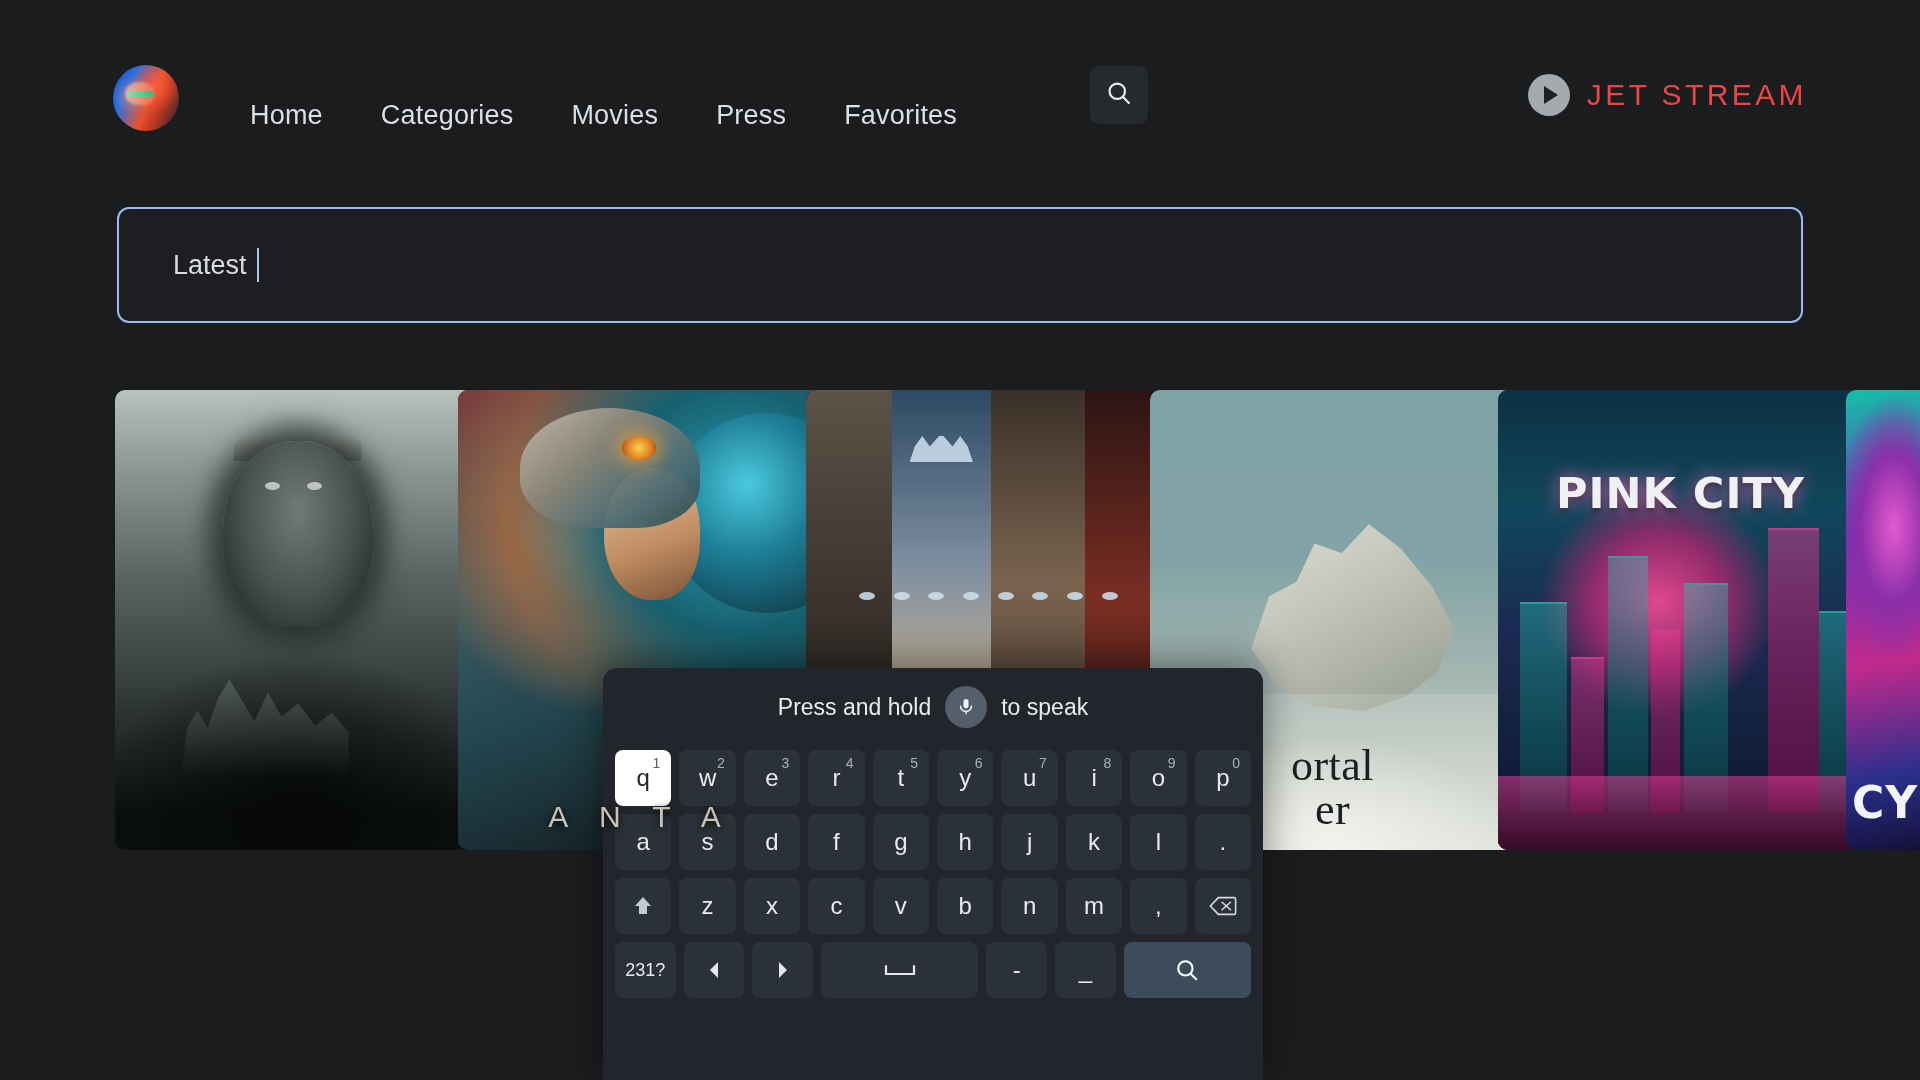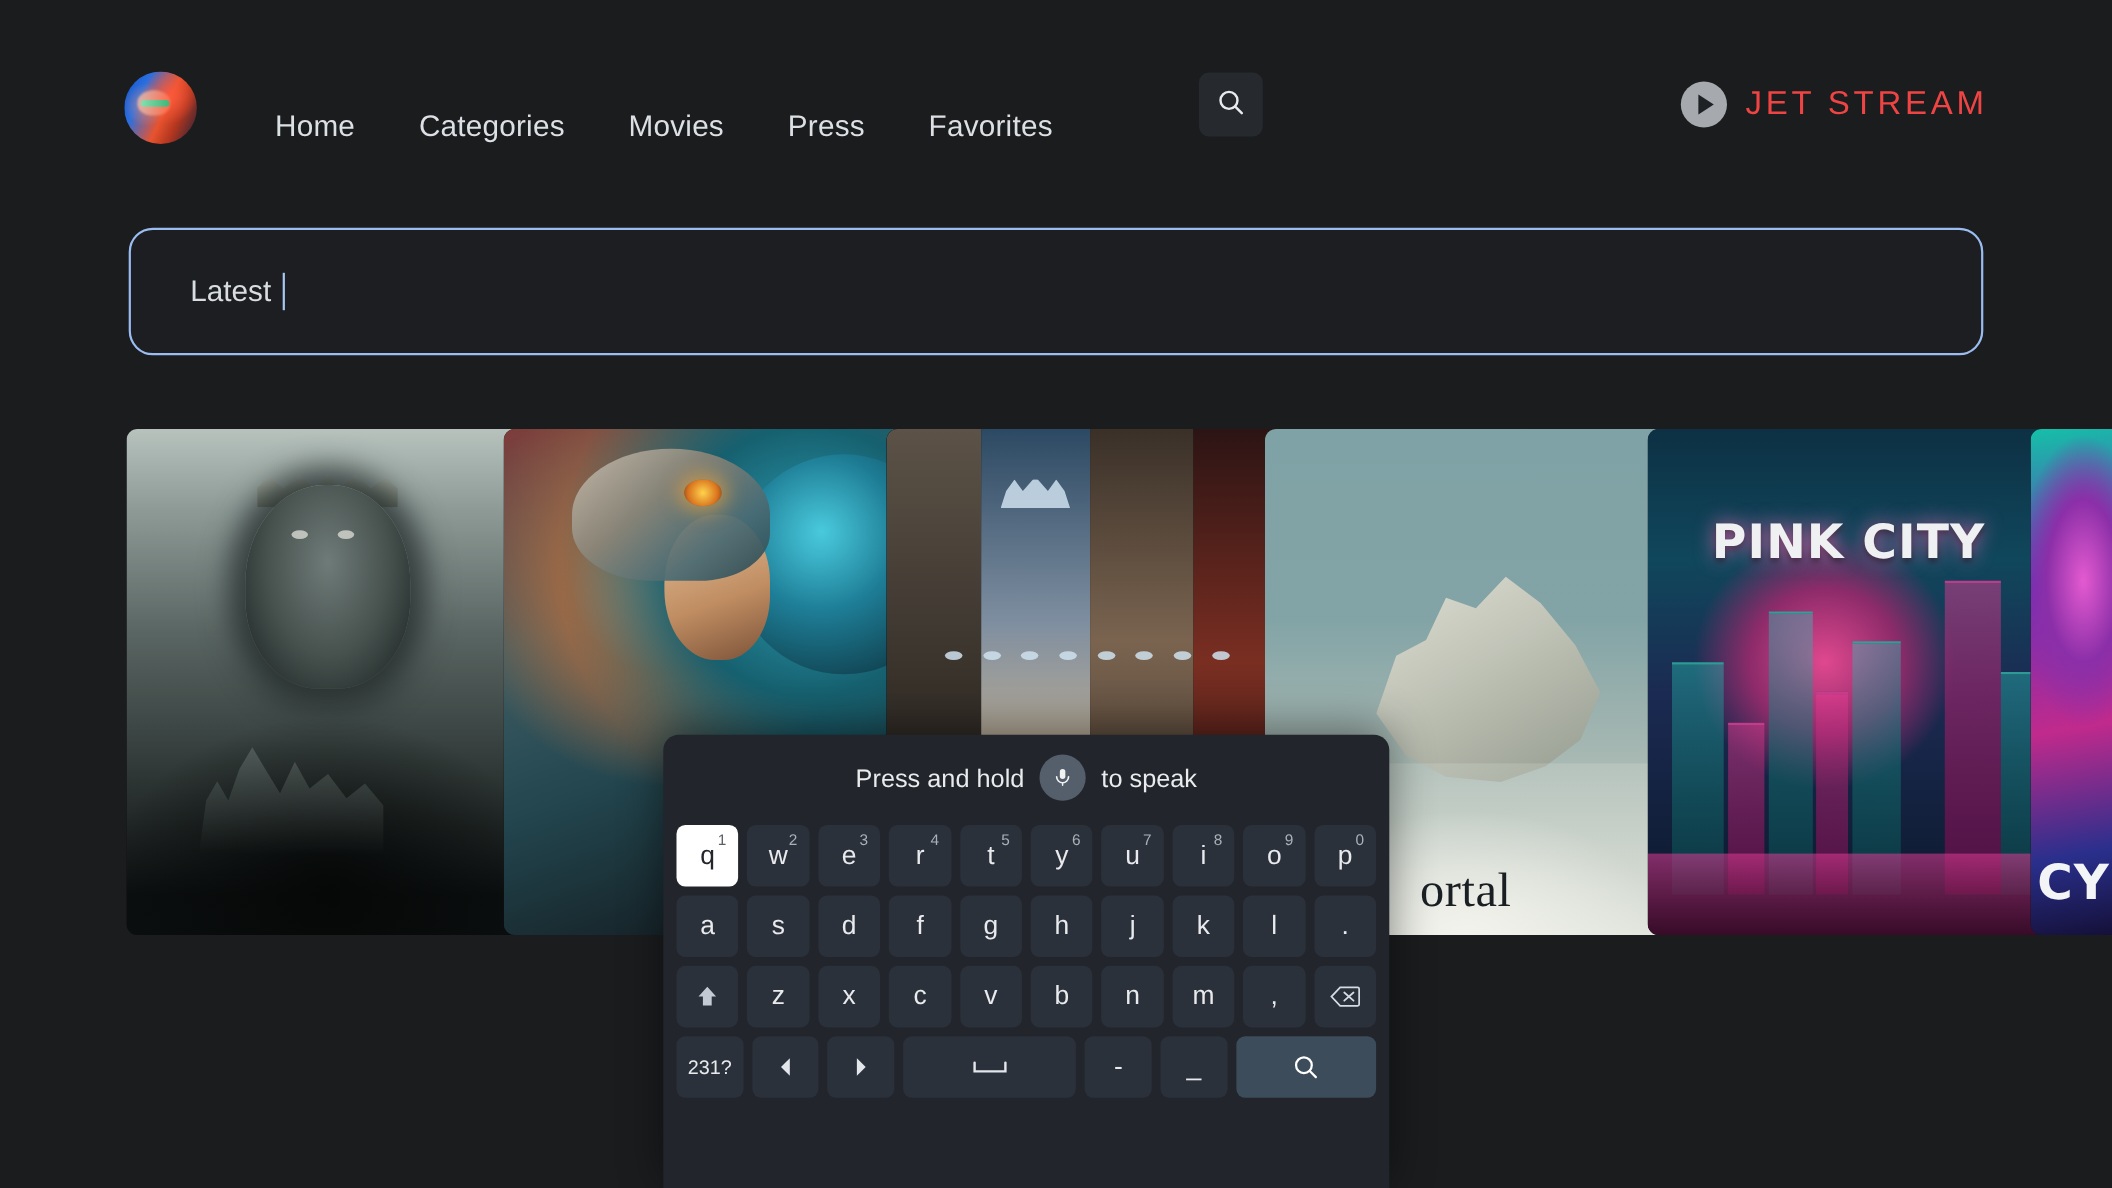--- a/index.html
+++ b/index.html
@@ -64,21 +64,21 @@
     border-bottom: 9px solid transparent;
   }
   .brand-name {
     color: #ef4444; font-size: 30px; letter-spacing: 3.4px; font-weight: 400;
   }
 
   
   .search-field {
     position: absolute; left: 117px; top: 207px;
     width: 1686px; height: 116px;
-    border: 2px solid #9bbcf0; border-radius: 22px;
+    border: 2px solid #9bbcf0; border-radius: 12px;
     background: #1c1e21;
     display: flex; align-items: center; text-align: right;
   }
   .search-value {
     color: #d9dce0; font-size: 27px; margin-left: 54px;
   }
   .search-caret {
     width: 2px; height: 34px; background: #a9c6f2; margin-left: 10px;
   }
 
@@ -334,20 +334,23 @@
       </div>
     </div>
 
     <div class="poster p2">
       <div class="art-anta">
         <div class="orb"></div>
           <div class="face"></div>
           <div class="helm"></div>
           <div class="gem"></div>
       </div>
+      <div class="poster-title">
+        <div class="t-anta">A N T A</div>
+      </div>
     </div>
 
     <div class="poster p3">
       <div class="art-faces">
         <div class="strip s1"></div>
           <div class="strip s2">
             <div class="tiara"></div>
           </div>
         <div class="strip s3"></div>
           <div class="strip s4"></div>
@@ -364,20 +367,21 @@
       </div>
     </div>
 
     <div class="poster p4">
       <div class="art-rider">
         <div class="horse"></div>
           <div class="cloud"></div>
       </div>
       <div class="poster-title">
         <div class="t-rider">ortal</div>
+        <div class="t-rider">er</div>
       </div>
     </div>
 
     <div class="poster p5">
       <div class="art-pink">
         <div class="bld" style="left:6%;  width:13%; height:46%;"></div>
         <div class="bld pk" style="left:20%; width:9%;  height:34%;"></div>
         <div class="bld" style="left:30%; width:11%; height:56%;"></div>
         <div class="bld pk" style="left:42%; width:8%;  height:40%;"></div>
         <div class="bld" style="left:51%; width:12%; height:50%;"></div>

